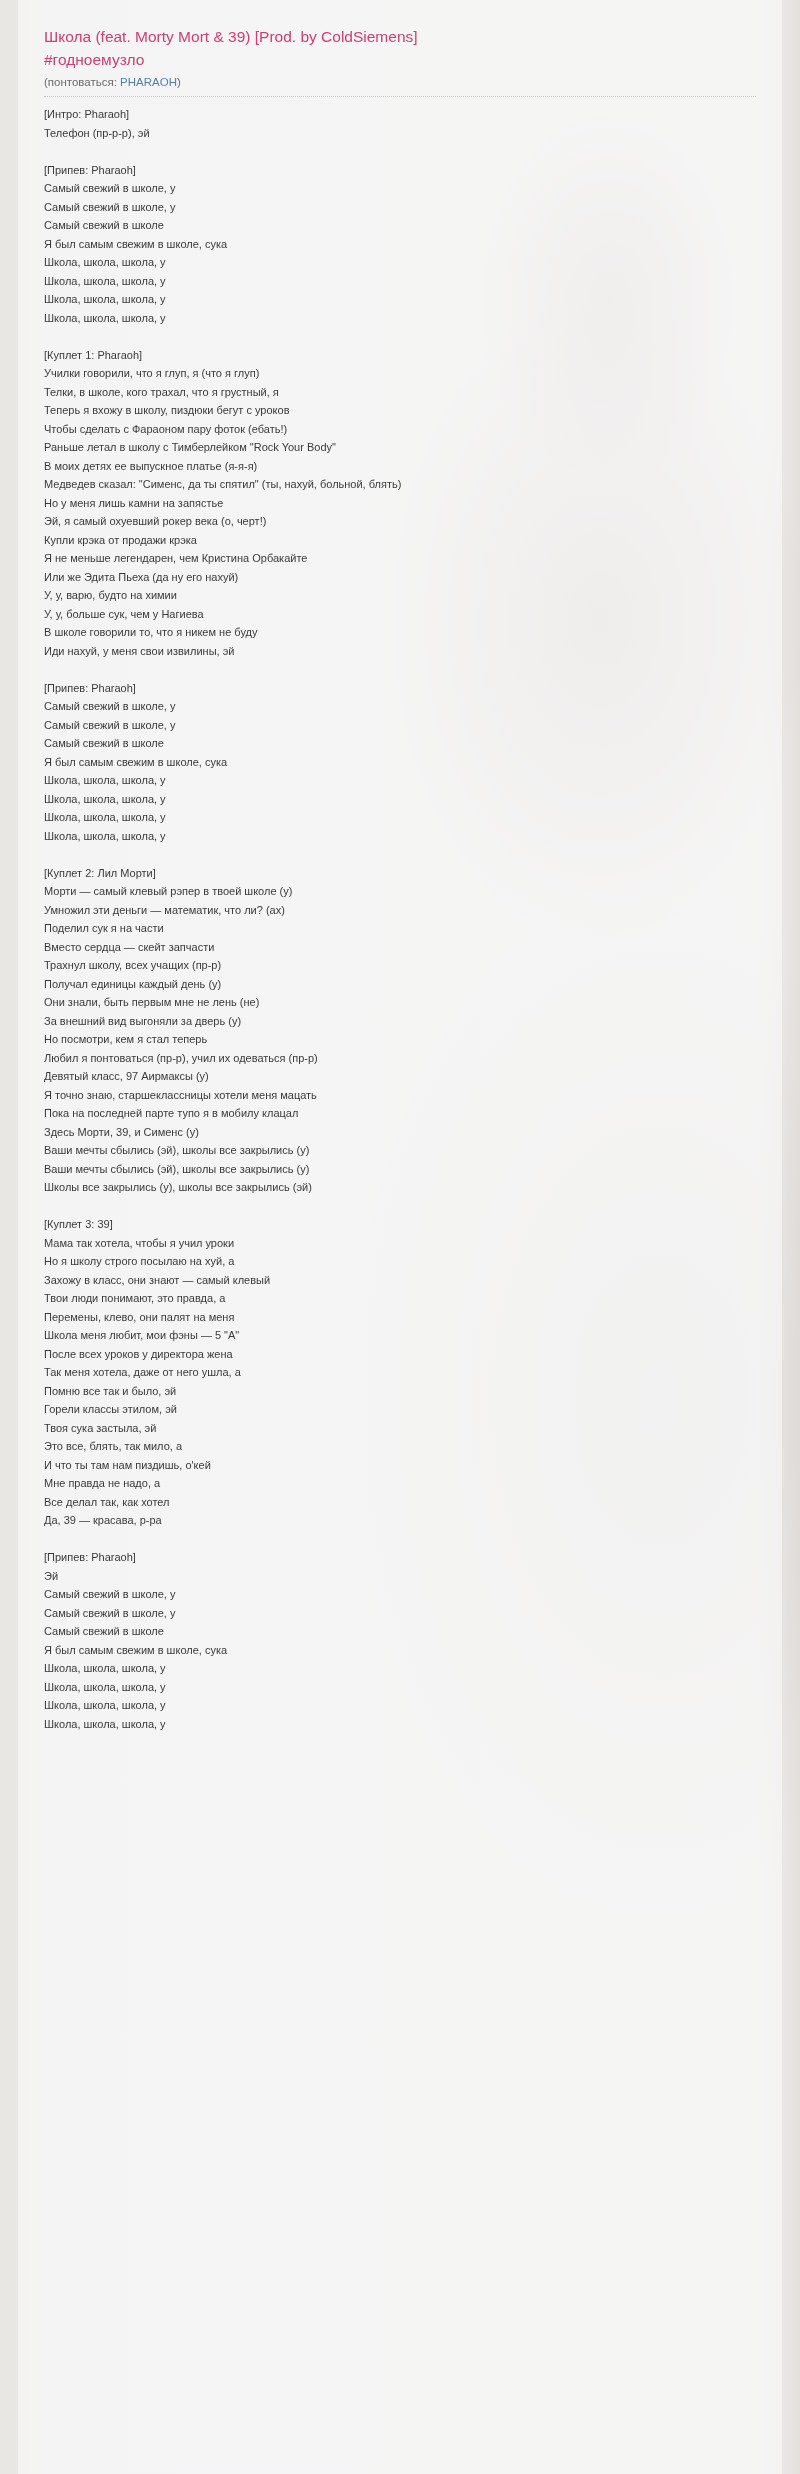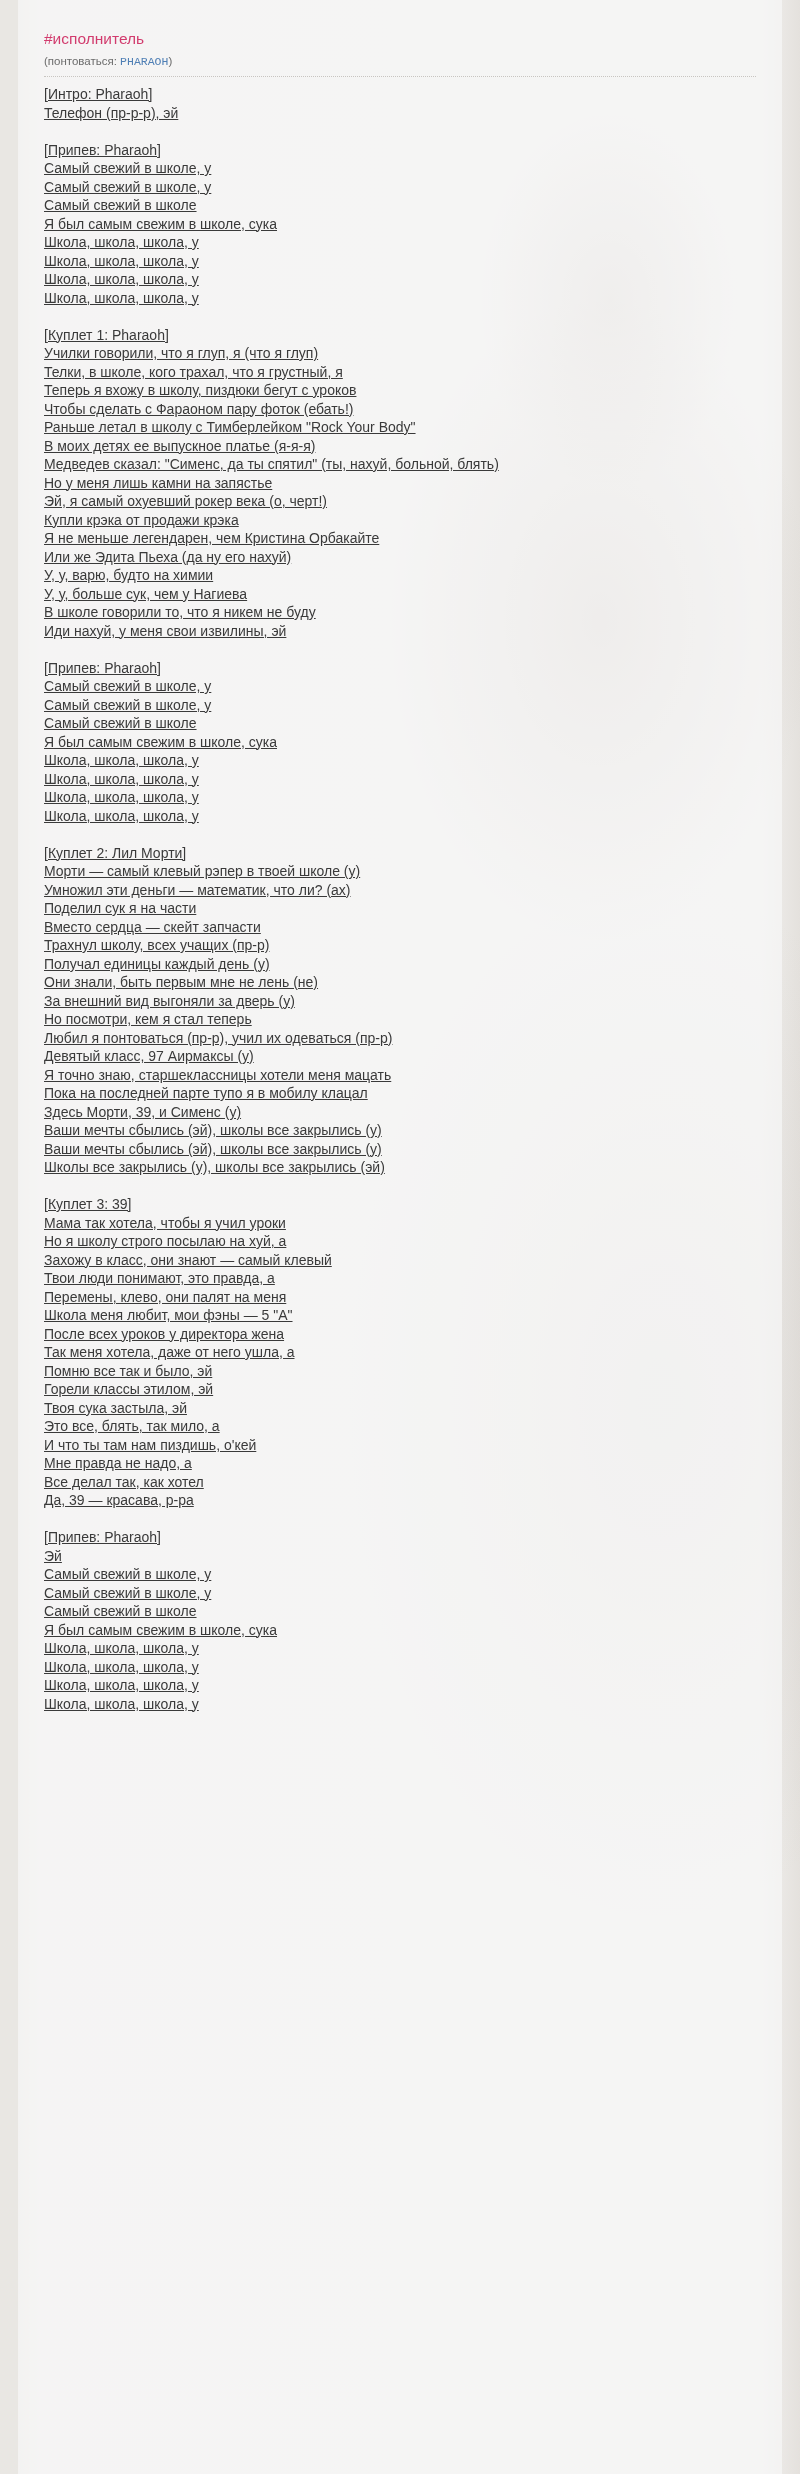--- a/index.html
+++ b/index.html
@@ -55,54 +55,53 @@
   }
   .artist-line {
     font-size: 11.5px;
     line-height: 16px;
     color: #6b6b6b;
     margin: 4px 0 0 0;
   }
   .artist-line a {
     color: #4f7fb5;
     text-decoration: none;
-    font-family: Liberation Mono, monospace;
   }
   .rule {
     margin: 6px 26px 0 26px;
     border: 0;
     border-top: 1px dotted #c8c5c1;
     height: 0;
   }
   .lyrics {
     padding: 8px 16px 0 26px;
-    font-size: 14px;
+    font-size: 11px;
     line-height: 18.5px;
     color: #3a3a3a;
     white-space: pre-wrap;
     word-wrap: break-word;
-    text-decoration: underline;
   }
   .lyrics .sect {
     display: block;
   }
   .blank {
     display: block;
     height: 18.5px;
   }
 </style>
 </head>
 <body>
 
 <div class="bg-art"></div>
 
 <div class="sheet">
 
   <div class="title-block">
-    <div class="song-hashtag">#исполнитель</div>
+    <h1 class="song-title">Школа (feat. Morty Mort &amp; 39) [Prod. by ColdSiemens]</h1>
+    <div class="song-hashtag">#годноемузло</div>
     <div class="artist-line"><span>(понтоваться: </span><a href="#">PHARAOH</a><span>)</span></div>
   </div>
 
   <hr class="rule">
 
   <div class="lyrics" id="lyrics-body"><span class="sect"><span class="sect">[Интро: Pharaoh]</span><span class="sect">Телефон (пр-р-р), эй</span></span><span class="blank"></span><span class="sect"><span class="sect">[Припев: Pharaoh]</span><span class="sect">Самый свежий в школе, у</span><span class="sect">Самый свежий в школе, у</span><span class="sect">Самый свежий в школе</span><span class="sect">Я был самым свежим в школе, сука</span><span class="sect">Школа, школа, школа, у</span><span class="sect">Школа, школа, школа, у</span><span class="sect">Школа, школа, школа, у</span><span class="sect">Школа, школа, школа, у</span></span><span class="blank"></span><span class="sect"><span class="sect">[Куплет 1: Pharaoh]</span><span class="sect">Училки говорили, что я глуп, я (что я глуп)</span><span class="sect">Телки, в школе, кого трахал, что я грустный, я</span><span class="sect">Теперь я вхожу в школу, пиздюки бегут с уроков</span><span class="sect">Чтобы сделать с Фараоном пару фоток (ебать!)</span><span class="sect">Раньше летал в школу с Тимберлейком "Rock Your Body"</span><span class="sect">В моих детях ее выпускное платье (я-я-я)</span><span class="sect">Медведев сказал: "Сименс, да ты спятил" (ты, нахуй, больной, блять)</span><span class="sect">Но у меня лишь камни на запястье</span><span class="sect">Эй, я самый охуевший рокер века (о, черт!)</span><span class="sect">Купли крэка от продажи крэка</span><span class="sect">Я не меньше легендарен, чем Кристина Орбакайте</span><span class="sect">Или же Эдита Пьеха (да ну его нахуй)</span><span class="sect">У, у, варю, будто на химии</span><span class="sect">У, у, больше сук, чем у Нагиева</span><span class="sect">В школе говорили то, что я никем не буду</span><span class="sect">Иди нахуй, у меня свои извилины, эй</span></span><span class="blank"></span><span class="sect"><span class="sect">[Припев: Pharaoh]</span><span class="sect">Самый свежий в школе, у</span><span class="sect">Самый свежий в школе, у</span><span class="sect">Самый свежий в школе</span><span class="sect">Я был самым свежим в школе, сука</span><span class="sect">Школа, школа, школа, у</span><span class="sect">Школа, школа, школа, у</span><span class="sect">Школа, школа, школа, у</span><span class="sect">Школа, школа, школа, у</span></span><span class="blank"></span><span class="sect"><span class="sect">[Куплет 2: Лил Морти]</span><span class="sect">Морти — самый клевый рэпер в твоей школе (у)</span><span class="sect">Умножил эти деньги — математик, что ли? (ах)</span><span class="sect">Поделил сук я на части</span><span class="sect">Вместо сердца — скейт запчасти</span><span class="sect">Трахнул школу, всех учащих (пр-р)</span><span class="sect">Получал единицы каждый день (у)</span><span class="sect">Они знали, быть первым мне не лень (не)</span><span class="sect">За внешний вид выгоняли за дверь (у)</span><span class="sect">Но посмотри, кем я стал теперь</span><span class="sect">Любил я понтоваться (пр-р), учил их одеваться (пр-р)</span><span class="sect">Девятый класс, 97 Аирмаксы (у)</span><span class="sect">Я точно знаю, старшеклассницы хотели меня мацать</span><span class="sect">Пока на последней парте тупо я в мобилу клацал</span><span class="sect">Здесь Морти, 39, и Сименс (у)</span><span class="sect">Ваши мечты сбылись (эй), школы все закрылись (у)</span><span class="sect">Ваши мечты сбылись (эй), школы все закрылись (у)</span><span class="sect">Школы все закрылись (у), школы все закрылись (эй)</span></span><span class="blank"></span><span class="sect"><span class="sect">[Куплет 3: 39]</span><span class="sect">Мама так хотела, чтобы я учил уроки</span><span class="sect">Но я школу строго посылаю на хуй, а</span><span class="sect">Захожу в класс, они знают — самый клевый</span><span class="sect">Твои люди понимают, это правда, а</span><span class="sect">Перемены, клево, они палят на меня</span><span class="sect">Школа меня любит, мои фэны — 5 "А"</span><span class="sect">После всех уроков у директора жена</span><span class="sect">Так меня хотела, даже от него ушла, а</span><span class="sect">Помню все так и было, эй</span><span class="sect">Горели классы этилом, эй</span><span class="sect">Твоя сука застыла, эй</span><span class="sect">Это все, блять, так мило, а</span><span class="sect">И что ты там нам пиздишь, о'кей</span><span class="sect">Мне правда не надо, а</span><span class="sect">Все делал так, как хотел</span><span class="sect">Да, 39 — красава, р-ра</span></span><span class="blank"></span><span class="sect"><span class="sect">[Припев: Pharaoh]</span><span class="sect">Эй</span><span class="sect">Самый свежий в школе, у</span><span class="sect">Самый свежий в школе, у</span><span class="sect">Самый свежий в школе</span><span class="sect">Я был самым свежим в школе, сука</span><span class="sect">Школа, школа, школа, у</span><span class="sect">Школа, школа, школа, у</span><span class="sect">Школа, школа, школа, у</span><span class="sect">Школа, школа, школа, у</span></span></div>
 
 </div>
 
 </body></html>

